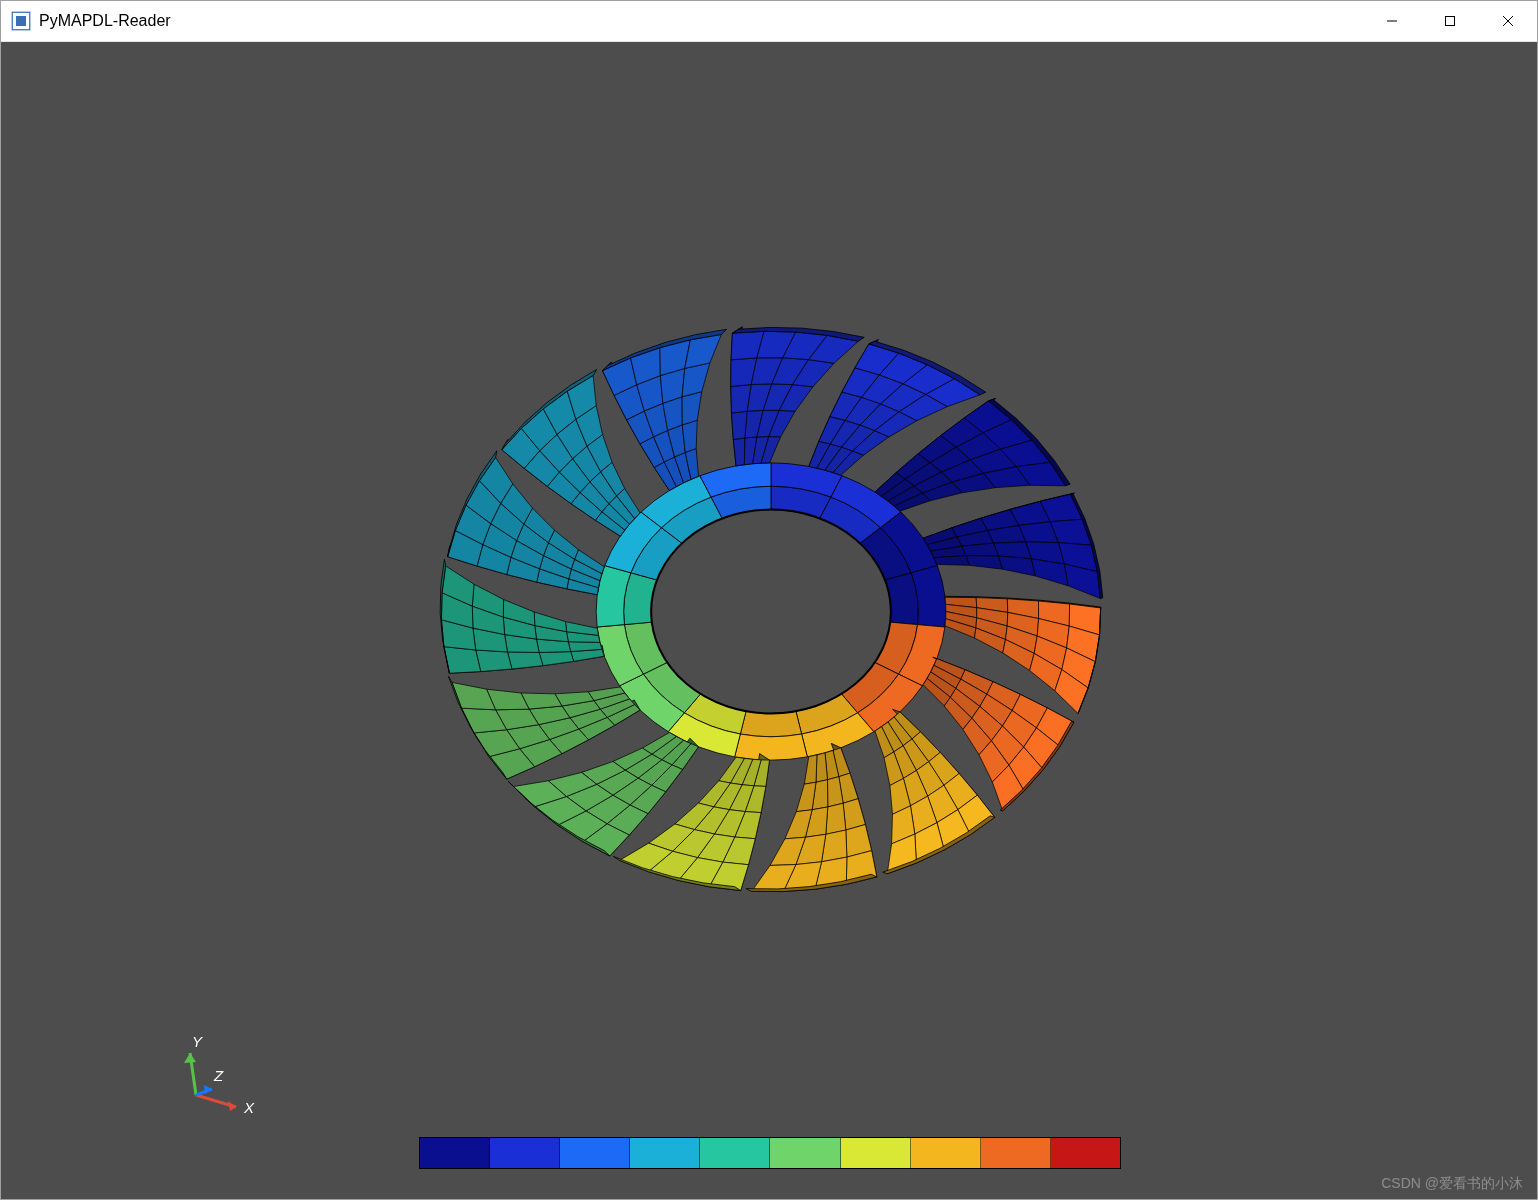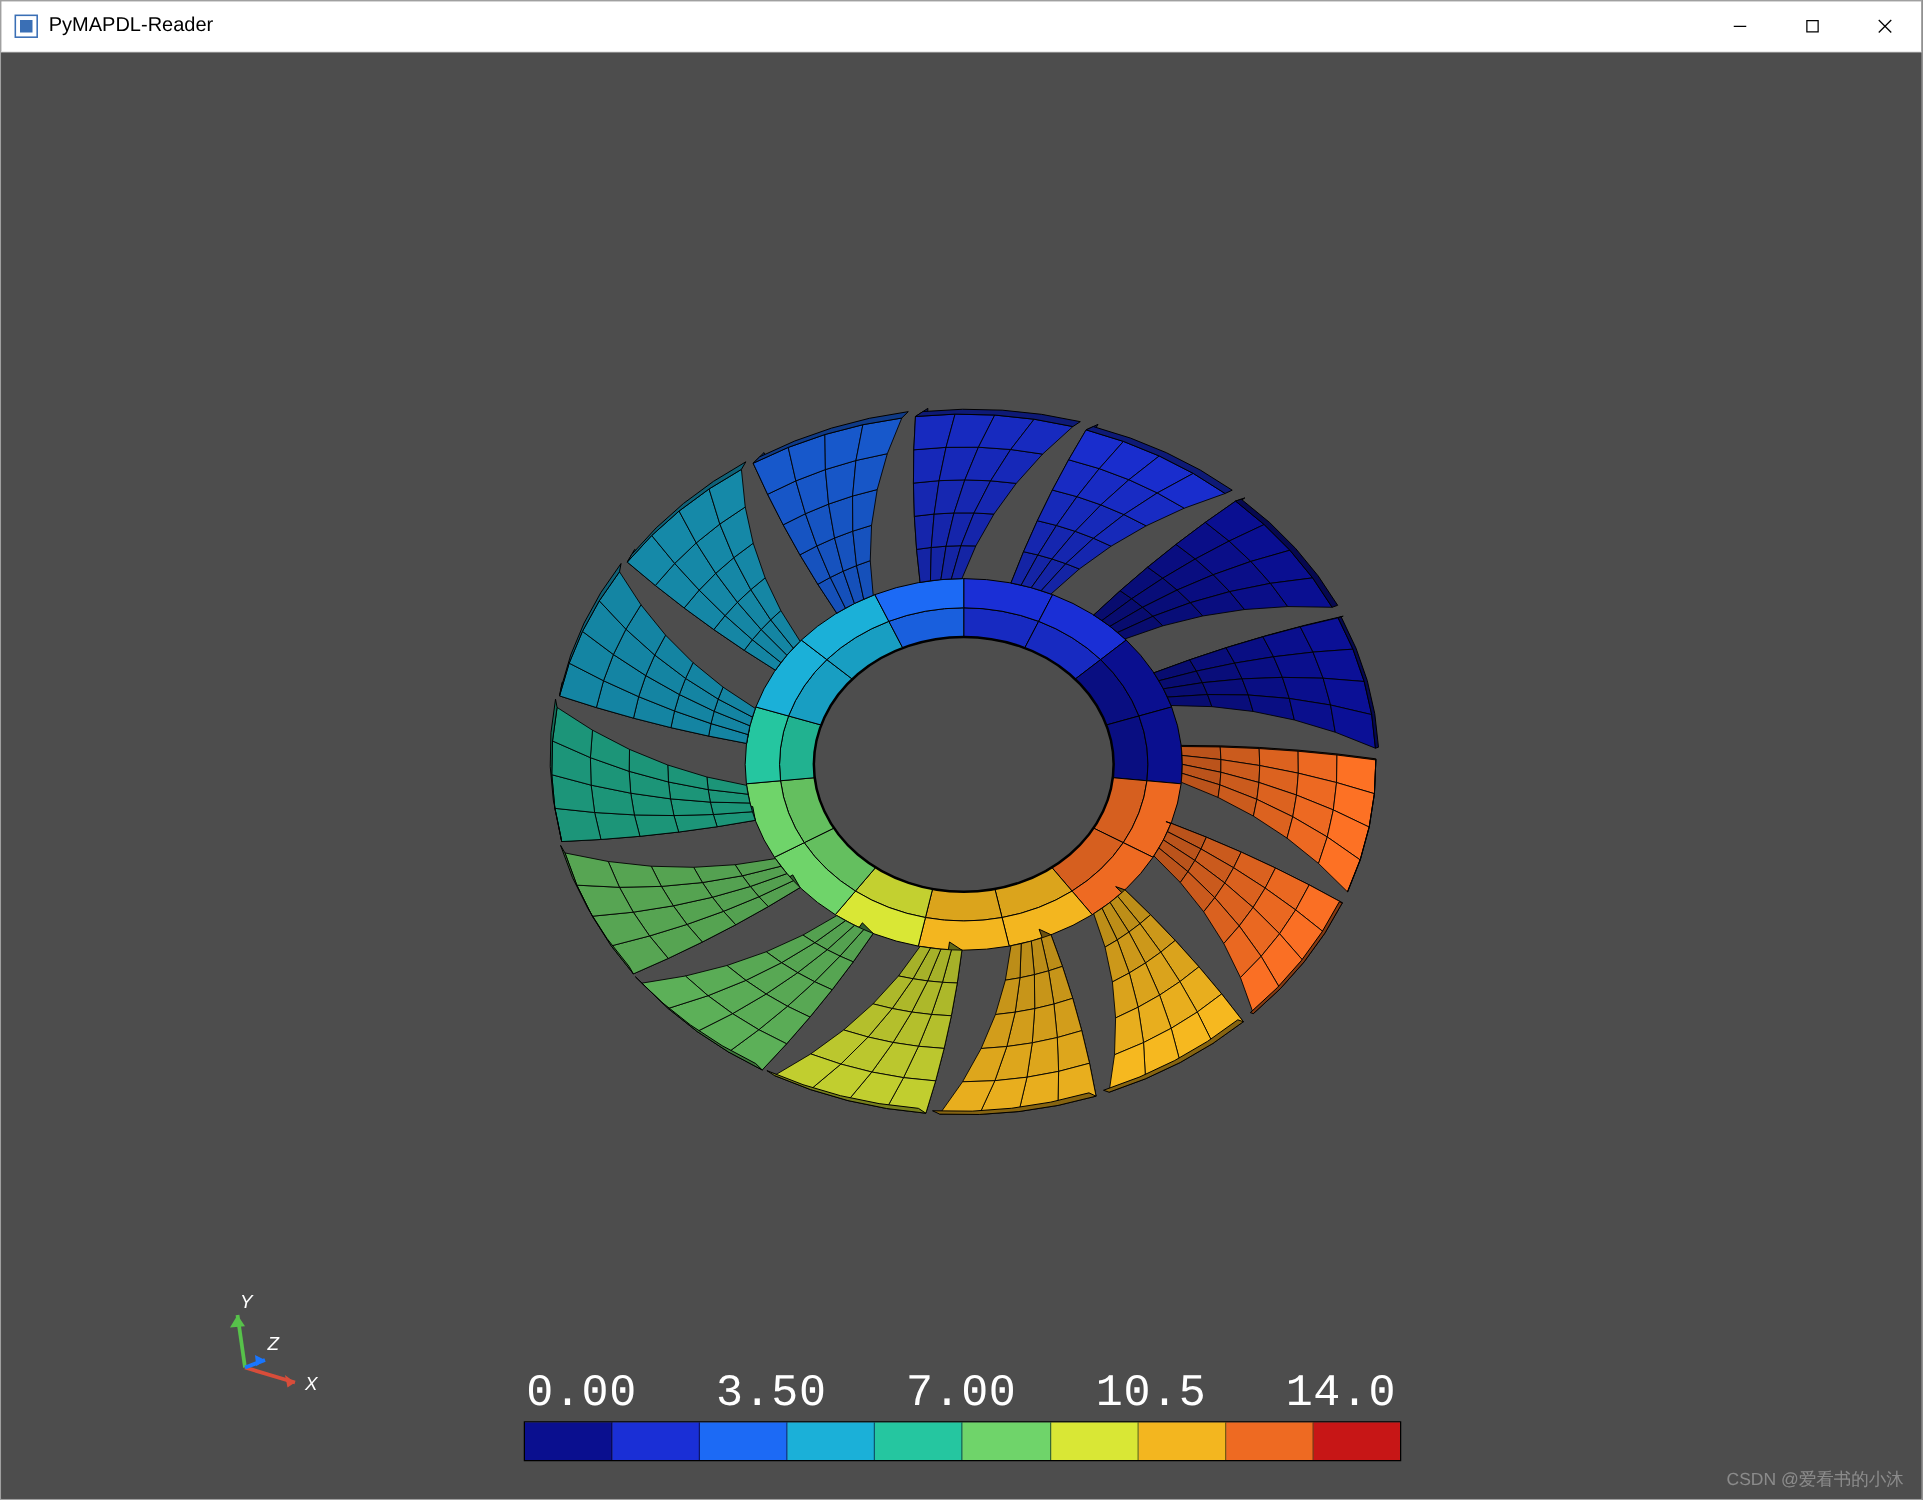--- a/index.html
+++ b/index.html
@@ -12,21 +12,21 @@
     overflow: hidden;
   }
   
   .window {
     width: 1538px;
     height: 1200px;
     display: flex;
     flex-direction: column;
     box-sizing: border-box;
     border: 1px solid #a0a0a0;
-    background: #404040;
+    background: #22c55e;
   }
   .titlebar {
     height: 40px;
     flex: 0 0 40px;
     display: flex;
     align-items: center;
     background: #ffffff;
     border-bottom: 1px solid #e5e5e5;
     user-select: none;
   }
@@ -533,27 +533,20 @@
         </g>
         <g>
           <line x1="0" y1="0" x2="16" y2="-6" stroke="#1976ff" stroke-width="3"></line>
           <polygon points="16,-6 8,-10 9,-1" fill="#1976ff"></polygon>
           <text class="axis-label" x="18" y="-14">Z</text>
         </g>
       </svg>
     </div>
 
     <div class="legend">
-      <div class="labels" id="legend-labels">
-          <span>0.00</span>
-          <span>3.50</span>
-          <span>7.00</span>
-          <span>10.5</span>
-          <span>14.0</span>
-        </div>
       <div class="bar" id="legend-bar">
           <div class="seg" style="background: rgb(10, 15, 143);"></div>
           <div class="seg" style="background: rgb(26, 47, 214);"></div>
           <div class="seg" style="background: rgb(28, 106, 245);"></div>
           <div class="seg" style="background: rgb(27, 176, 216);"></div>
           <div class="seg" style="background: rgb(37, 198, 160);"></div>
           <div class="seg" style="background: rgb(111, 212, 106);"></div>
           <div class="seg" style="background: rgb(217, 231, 53);"></div>
           <div class="seg" style="background: rgb(243, 182, 31);"></div>
           <div class="seg" style="background: rgb(238, 106, 34);"></div>

